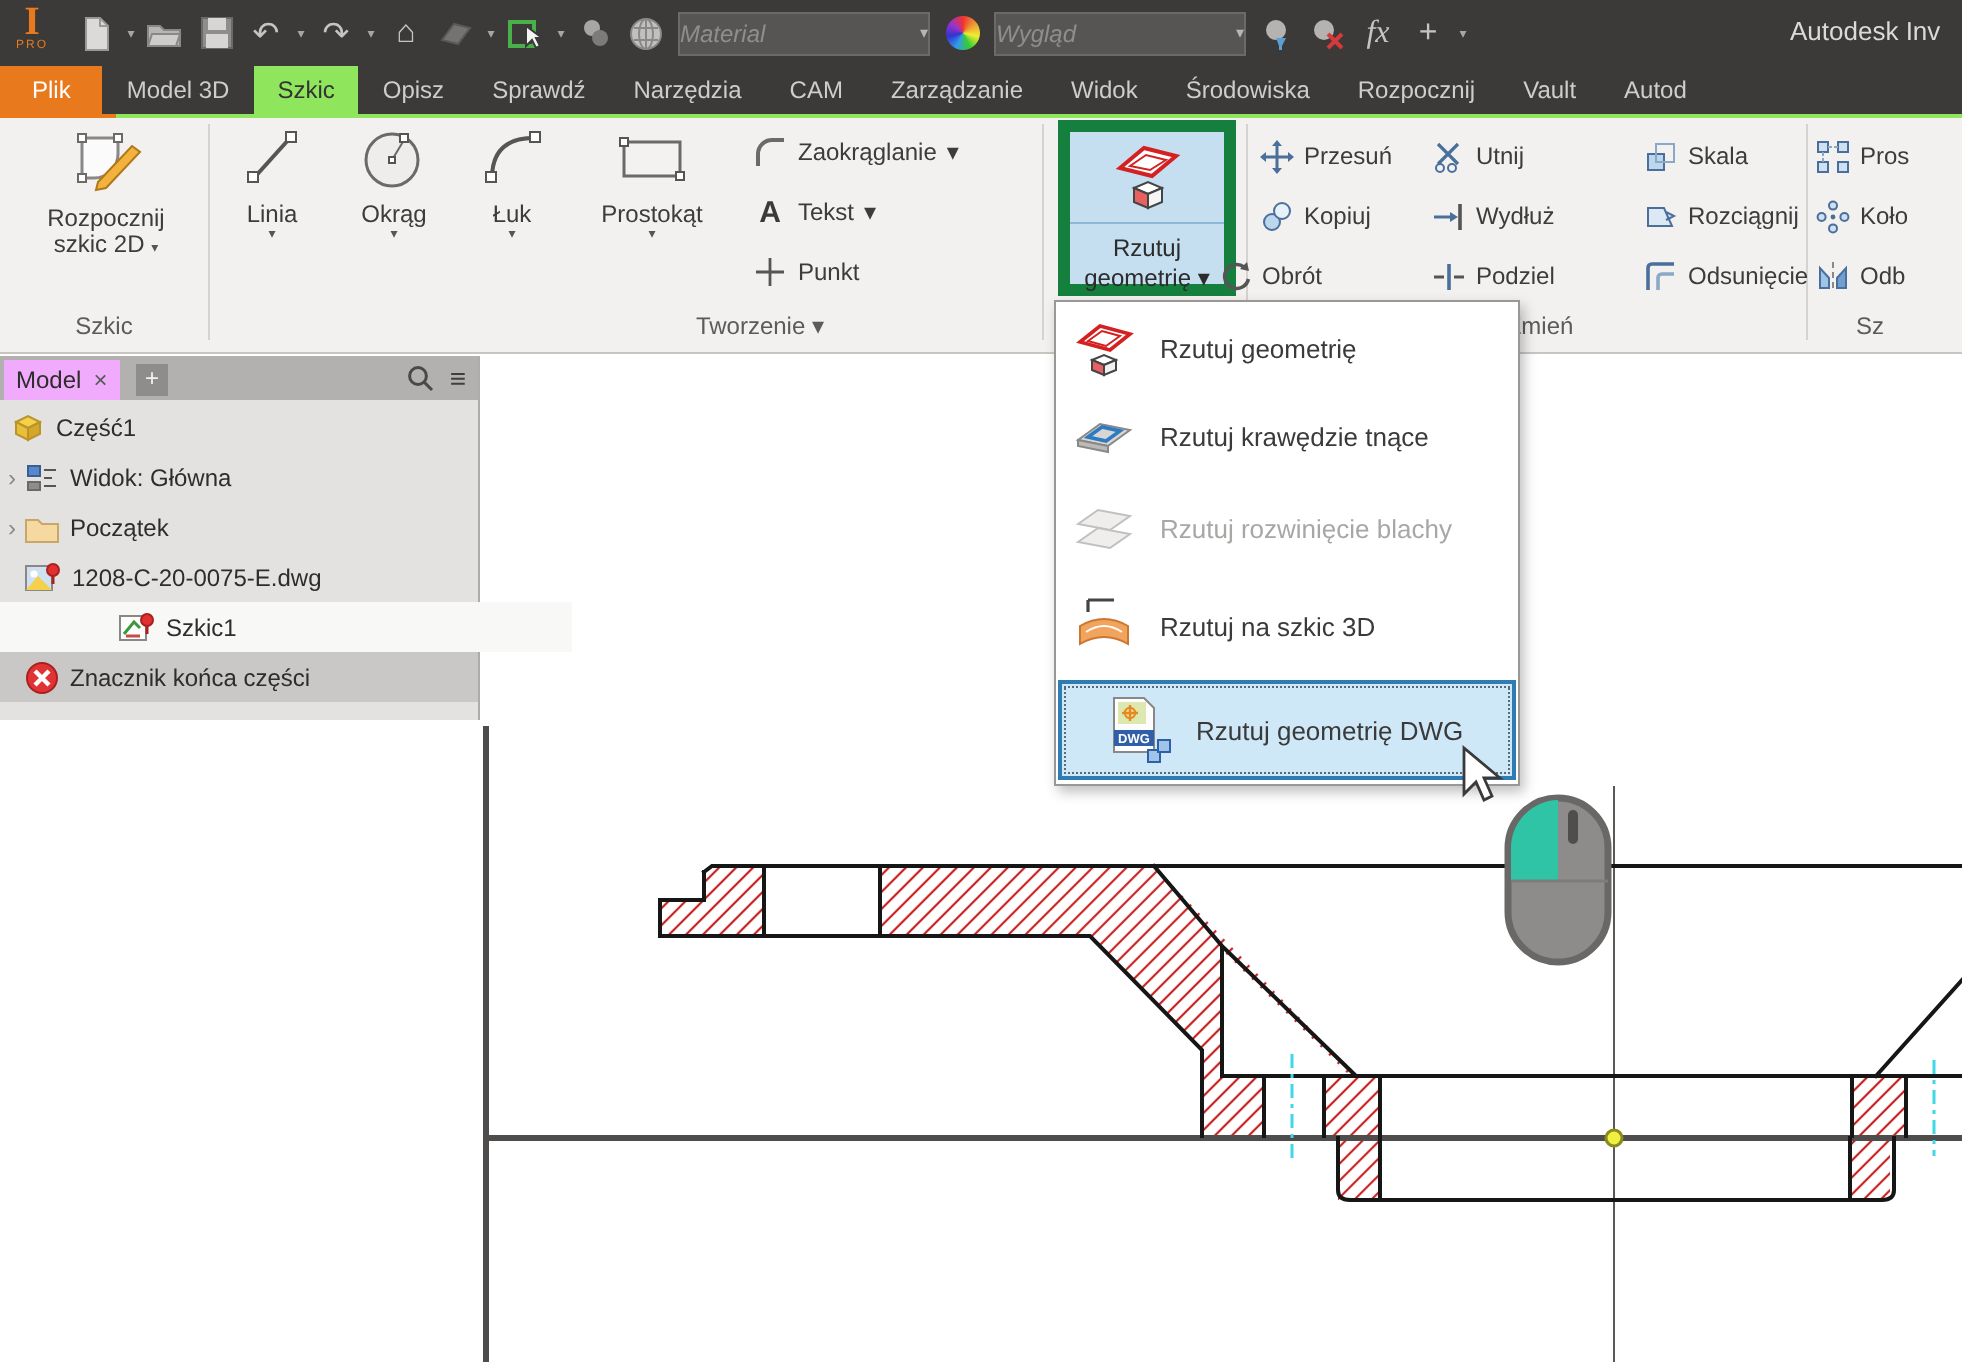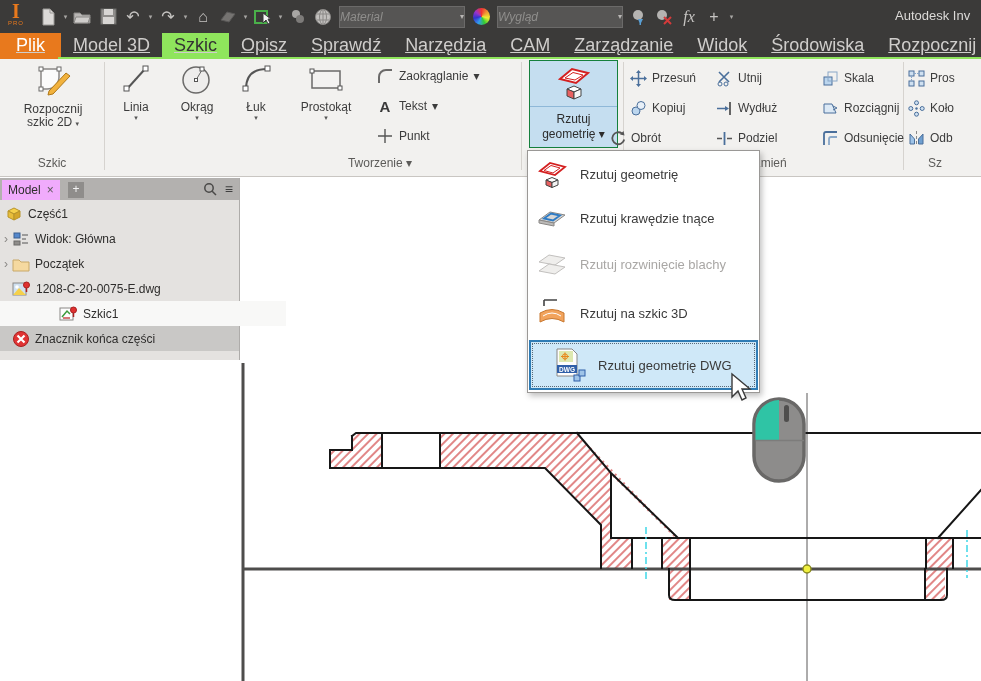--- a/index.html
+++ b/index.html
@@ -11,35 +11,35 @@
   .logo{width:26px;height:29px;text-align:center;margin-right:6px;}
   .logo .i{color:#e8791d;font-family:"Liberation Serif",serif;font-weight:bold;font-size:20px;line-height:18px;display:block;}
   .logo .pro{color:#e8791d;font-size:6px;letter-spacing:1px;display:block;line-height:6px;}
   .qi{width:24px;height:24px;display:flex;align-items:center;justify-content:center;color:#c6c4c2;font-size:16px;flex:0 0 auto;}
   .qcaret{width:9px;color:#a8a6a4;font-size:7px;text-align:center;flex:0 0 auto;}
   .combo{height:20px;width:124px;background:#565554;border:1px solid #6b6a69;color:#8f8e8c;font-style:italic;
          font-size:12px;display:flex;align-items:center;justify-content:space-between;padding:0 0;margin:0 3px;flex:0 0 auto;}
   .combo .cc{color:#b8b6b4;font-style:normal;font-size:8px;}
   .wtitle{position:absolute;right:2px;top:8px;color:#dcdad8;font-size:13px;white-space:nowrap;width:84px;overflow:hidden;}
   
-  .tabbar{left:0;top:33px;width:981px;height:24px;background:#3b3a39;display:flex;font-size:18px;color:#cfcdcb;text-decoration:underline;}
+  .tabbar{left:0;top:33px;width:981px;height:24px;background:#3b3a39;display:flex;font-size:12px;color:#cfcdcb;}
   .tab{padding:0 12px;line-height:24px;white-space:nowrap;}
   .tab.accent{background:#e8791d;color:#fff;padding:0 16px;}
   .tab.active{background:#8fe55c;color:#333;}
   .uline{left:0;top:57px;width:981px;height:2px;background:#8fe55c;}
   .uline-o{left:0;top:57px;width:58px;height:2px;background:#e8791d;}
   
   .ribbon{left:0;top:59px;width:981px;height:118px;background:#f2f1ef;border-bottom:1px solid #c9c6c2;box-sizing:border-box;font-size:12px;color:#3c3c3c;}
   .rsep{position:absolute;top:3px;width:1px;height:108px;background:#d6d3cf;}
   .rglabel{position:absolute;top:97px;font-size:12px;color:#5c5b59;text-align:center;}
   .bigbtn{position:absolute;top:2px;text-align:center;}
   .bigbtn .blabel{margin-top:4px;line-height:13px;}
   .bigbtn .bcaret{font-size:7px;color:#555;line-height:8px;}
   .srow{position:absolute;display:flex;align-items:center;gap:5px;height:24px;}
-  .projbtn{position:absolute;left:529px;top:1px;width:89px;height:88px;background:#c5def0;border:1px solid #15803d;box-sizing:border-box;text-align:center;}
+  .projbtn{position:absolute;left:529px;top:1px;width:89px;height:88px;background:#c5def0;border:6px solid #15803d;box-sizing:border-box;text-align:center;}
   .projbtn .pico{height:45px;border-bottom:1px solid #8fb8d8;display:flex;align-items:center;justify-content:center;}
   .projbtn .plab{line-height:15px;padding-top:5px;color:#2c2c2c;}
   
   .browser{left:0;top:178px;width:240px;height:182px;background:#e4e2e0;border-right:1px solid #aeacaa;box-sizing:border-box;font-size:12px;color:#2e2d2c;}
   .bheader{position:absolute;left:0;top:0;width:100%;height:22px;background:#b3b1af;}
   .btab{position:absolute;left:2px;top:2px;height:20px;background:#f0abfc;display:flex;align-items:center;padding:0 6px;gap:6px;}
   .badd{position:absolute;left:68px;top:4px;width:16px;height:16px;background:#8f8d8b;color:#f2f2f2;text-align:center;line-height:15px;font-size:12px;}
   .bicons{position:absolute;right:6px;top:3px;display:flex;gap:8px;align-items:center;color:#3f3f3f;}
   .trow{position:absolute;left:0;width:100%;height:25px;display:flex;align-items:center;}
   .trow .chev{width:12px;text-align:center;color:#8a8886;font-size:12px;flex:0 0 auto;}

